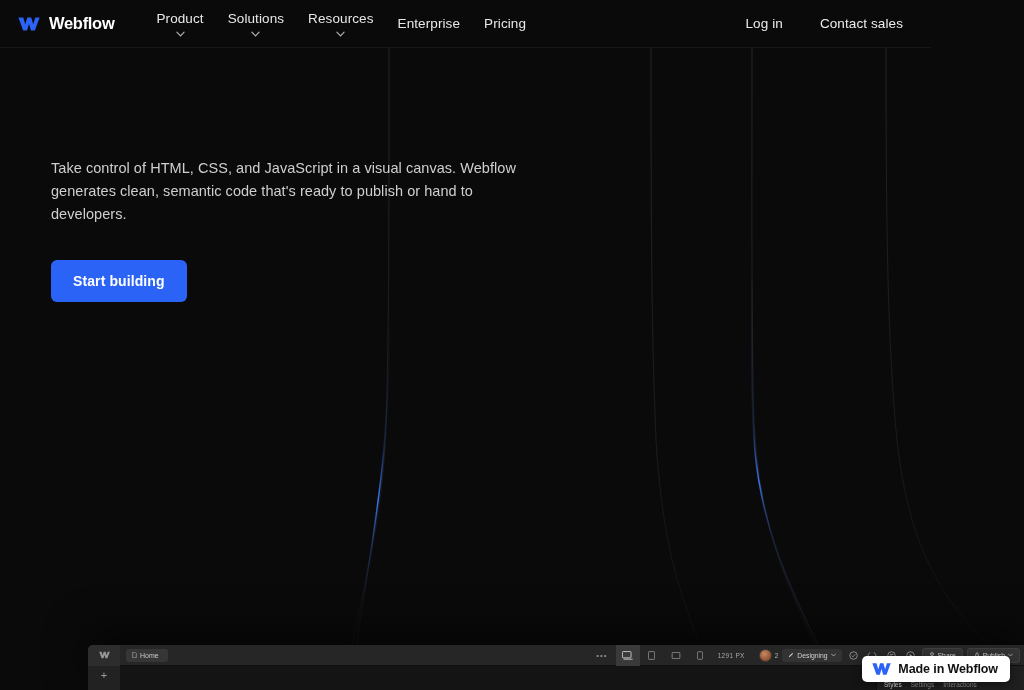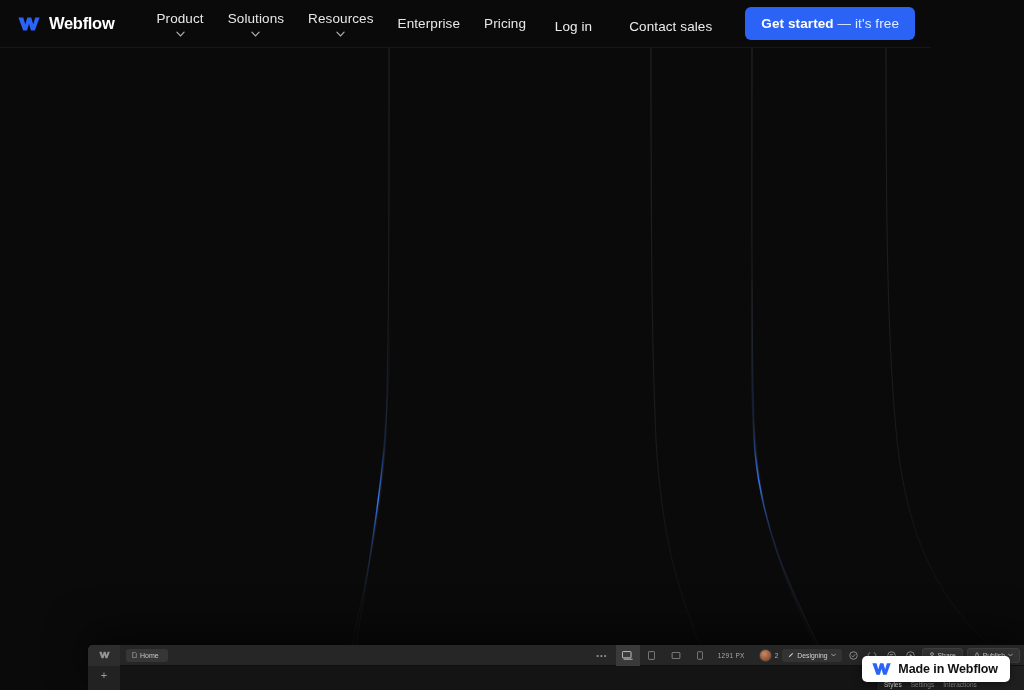--- a/index.html
+++ b/index.html
@@ -219,27 +219,26 @@
         <span>Enterprise</span>
       </div>
       <div class="nav-item">
         <span>Pricing</span>
       </div>
     </nav>
 
     <div class="header-right">
       <div class="link-btn">Log in</div>
       <div class="link-btn">Contact sales</div>
-      <button class="cta-top">
-        <span class="bold">Get started</span><span class="light"> — it's free</span>
-      </button>
     </div>
   </header>
 
   <section class="hero">
+    <p class="hero-sub">Take control of HTML, CSS, and JavaScript in a visual canvas. Webflow generates clean, semantic code that's ready to publish or hand to developers.</p>
+    <button class="cta-main">Start building</button>
   </section>
 
   <div class="designer">
 
     <div class="d-topbar">
 
       <div class="d-logo-cell">
         <svg class="d-logo" viewBox="0 0 26 18">
           <path d="M0.5 1.2 L6.2 1.2 L8.6 9.3 L11.0 1.2 L15.6 1.2 L18.0 9.3 L20.4 1.2 L25.6 1.2 L19.9 16.8 L15.3 16.8 L13.0 9.0 L10.7 16.8 L6.1 16.8 Z" fill="#d6d6d6"></path>
         </svg>

